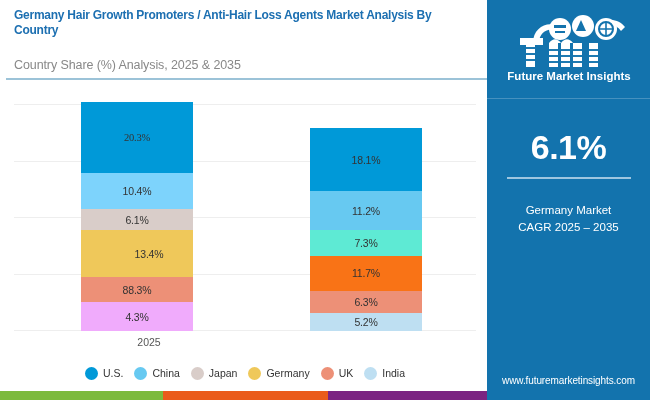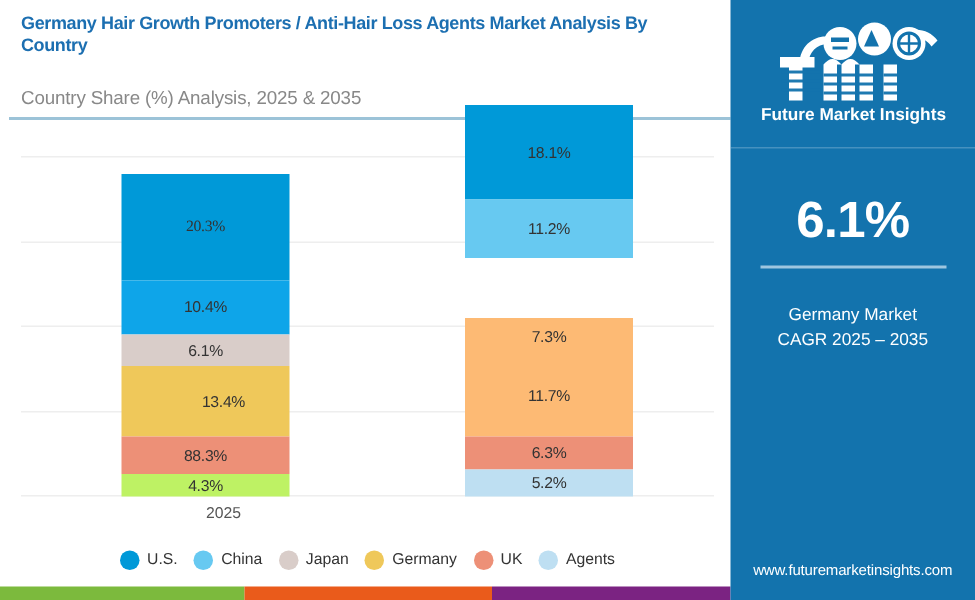--- a/index.html
+++ b/index.html
@@ -242,52 +242,52 @@
 
     <div id="plot">
 
     <div class="gridline" style="top: 0px;"></div>
         <div class="gridline" style="top: 57px;"></div>
         <div class="gridline" style="top: 113px;"></div>
         <div class="gridline" style="top: 170px;"></div>
         <div class="gridline" style="top: 226px;"></div>
         <div class="bar-group" id="bar-group-0">
           <div class="bar-stack">
-            <div class="segment" style="background: #bef264; height: 15px;">
+            <div class="segment" style="background: #f0abfc; height: 29px;">
               <span class="segment-label">4.3%</span>
             </div>
             <div class="segment" style="background: rgb(237, 144, 119); height: 24.7954px;">
               <span class="segment-label">88.3%</span>
             </div>
             <div class="segment" style="background: rgb(239, 200, 90); height: 46.7969px; padding-left: 24px;">
               <span class="segment-label">13.4%</span>
             </div>
             <div class="segment" style="background: rgb(217, 205, 201); height: 21.3031px;">
               <span class="segment-label">6.1%</span>
             </div>
-            <div class="segment" style="background: #0ea5e9; height: 36.32px;">
+            <div class="segment" style="background: #7dd3fc; height: 36.32px;">
               <span class="segment-label">10.4%</span>
             </div>
             <div class="segment" style="background: rgb(0, 153, 216); height: 70.8938px; font-family: Liberation Serif, serif;">
               <span class="segment-label">20.3%</span>
             </div>
           </div>
         </div>
         <div class="bar-group" id="bar-group-1">
           <div class="bar-stack">
             <div class="segment" style="background: rgb(190, 223, 242); height: 18.16px;">
               <span class="segment-label">5.2%</span>
             </div>
             <div class="segment" style="background: rgb(237, 144, 119); height: 22.0015px;">
               <span class="segment-label">6.3%</span>
             </div>
-            <div class="segment" style="background: #fdba74; height: 53px;">
+            <div class="segment" style="background: #f97316; height: 35px;">
               <span class="segment-label">11.7%</span>
             </div>
-            <div class="segment" style="background: #fdba74; height: 25.4938px; margin-top: 40px;">
+            <div class="segment" style="background: #5eead4; height: 25.4938px;">
               <span class="segment-label">7.3%</span>
             </div>
             <div class="segment" style="background: rgb(103, 201, 241); height: 39.1138px;">
               <span class="segment-label">11.2%</span>
             </div>
             <div class="segment" style="background: rgb(0, 153, 216); height: 63.2108px;">
               <span class="segment-label">18.1%</span>
             </div>
           </div>
         </div>
@@ -311,21 +311,21 @@
         <div class="legend-item">
           <span class="legend-dot" style="background: rgb(239, 200, 90);"></span>
           <span class="legend-text">Germany</span>
         </div>
         <div class="legend-item">
           <span class="legend-dot" style="background: rgb(237, 144, 119);"></span>
           <span class="legend-text">UK</span>
         </div>
         <div class="legend-item">
           <span class="legend-dot" style="background: rgb(190, 223, 242);"></span>
-          <span class="legend-text">Agents</span>
+          <span class="legend-text">India</span>
         </div>
       </div>
 
     <div id="bottom-strip">
         <div class="strip-seg" style="background: rgb(124, 186, 61); width: 163px;"></div>
         <div class="strip-seg" style="background: rgb(234, 91, 27); width: 165px;"></div>
         <div class="strip-seg" style="background: rgb(123, 35, 130); width: 159px;"></div>
       </div>
   </div>
 

